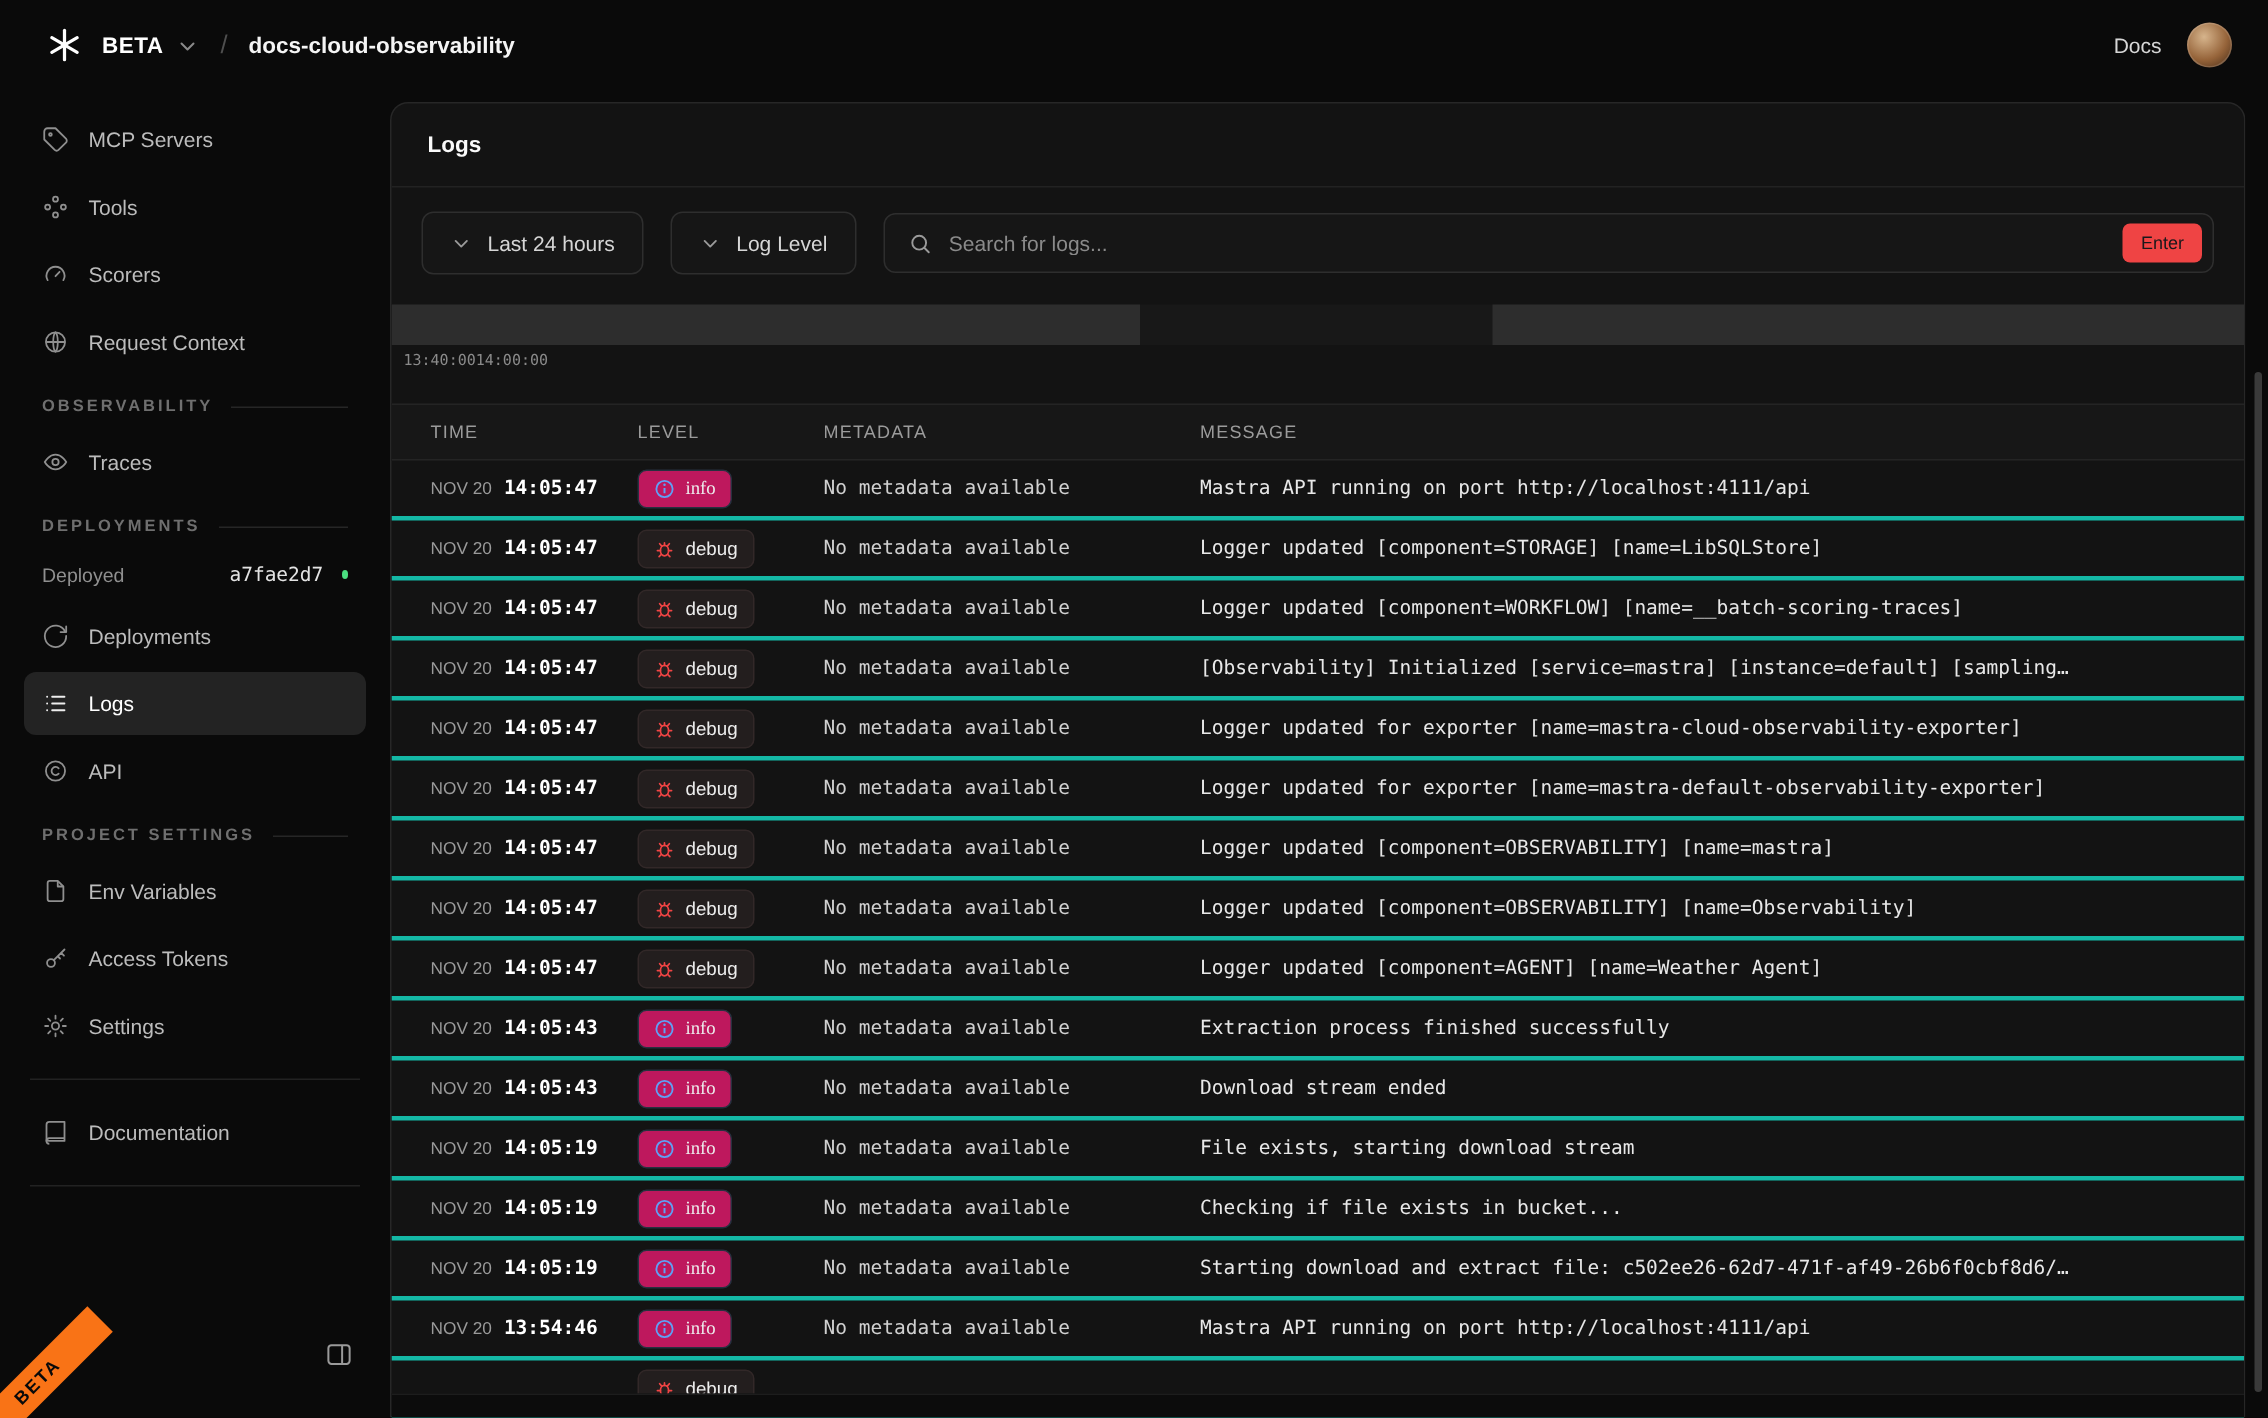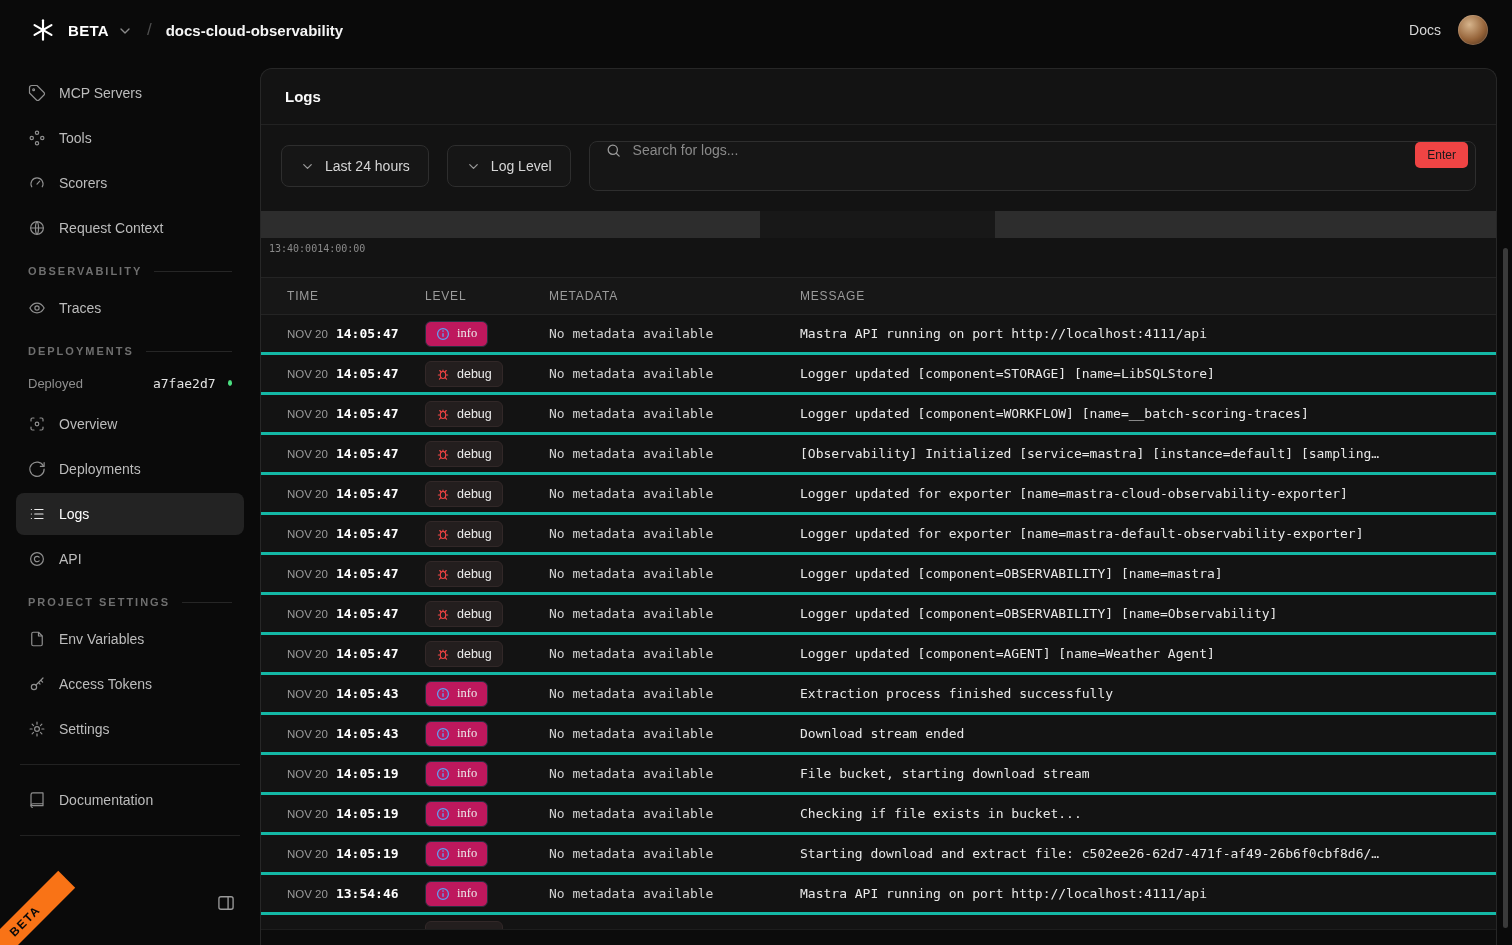--- a/index.html
+++ b/index.html
@@ -48,21 +48,21 @@
     border-radius:12px 12px 0 0; overflow:hidden; }
   .card-header { height:56px; display:flex; align-items:center; padding:0 24px;
     border-bottom:1px solid #222; }
   .card-title { color:#fafafa; font-size:15px; font-weight:600; }
 
   .filters { display:flex; align-items:center; gap:18px; padding:16px 20px 20px; }
   .dd-btn { display:flex; align-items:center; gap:10px; height:42px; padding:0 18px;
     border:1px solid #2e2e2e; border-radius:8px; background:#161616; color:#d6d6d6;
     font-size:14px; cursor:pointer; white-space:nowrap; }
   .dd-btn .chev { width:15px; height:15px; color:#9a9a9a; }
-  .search { flex:1; display:flex; align-items:flex-start; gap:11px; height:50px;
+  .search { flex:1; display:flex; align-items:center; gap:11px; height:40px;
     border:1px solid #2e2e2e; border-radius:8px; background:#161616; padding:0 7px 0 15px; }
   .search .sicon { width:17px; height:17px; color:#9a9a9a; flex:none; }
   .search input { flex:1; background:transparent; border:none; outline:none;
     color:#e8e8e8; font-size:14px; font-family:"Liberation Sans",sans-serif; }
   .search input::placeholder { color:#8a8a8a; }
   .enter-key { background:#ef4444; color:#18181b; font-size:12px; font-weight:500;
     padding:6px 12px; border-radius:5px; }
 
   .timeline { position:relative; height:27px; background:#181818; cursor:pointer; }
   .tl-seg { position:absolute; top:0; bottom:0; background:#2d2d2d; }
@@ -183,29 +183,20 @@
   <div class="section-h">
     <span>DEPLOYMENTS</span>
   </div>
 
   <div class="deployed-row">
     <span class="deployed-label">Deployed</span>
     <span class="deployed-id">a7fae2d7</span>
     <span class="deployed-dot" style="background: rgb(74, 222, 128);"></span>
   </div>
 
-  <div class="nav-item">
-    <span class="ico">
-      <svg viewBox="0 0 24 24" fill="none" stroke="currentColor" stroke-width="1.6" stroke-linecap="round">
-        <path d="M4 8V6a2 2 0 0 1 2-2h2M16 4h2a2 2 0 0 1 2 2v2M20 16v2a2 2 0 0 1-2 2h-2M8 20H6a2 2 0 0 1-2-2v-2"></path>
-          <circle cx="12" cy="12" r="2.4"></circle>
-      </svg>
-      </span>
-    <span>Overview</span>
-  </div>
 
   <div class="nav-item">
     <span class="ico">
       <svg viewBox="0 0 24 24" fill="none" stroke="currentColor" stroke-width="1.6" stroke-linecap="round" stroke-linejoin="round">
         <path d="M20.5 8A9.5 9.5 0 1 0 21.5 12"></path>
           <polyline points="21.5 3.5 21.5 8.5 16.5 8.5"></polyline>
       </svg>
       </span>
     <span>Deployments</span>
   </div>
@@ -590,21 +581,21 @@
                 <circle cx="8" cy="8" r="6.2" stroke="#5ea0f6" stroke-width="1.4"></circle>
                 <line x1="8" y1="7.2" x2="8" y2="11.2" stroke="#5ea0f6" stroke-width="1.5"></line>
                 <circle cx="8" cy="4.7" r="0.95" fill="#5ea0f6"></circle>
               </svg>
         </span>
 
         <span class="lvl-text">info</span>
       </span>
     </div>
     <div class="c-meta">No metadata available</div>
-    <div class="c-msg">File bucket, starting download stream</div>
+    <div class="c-msg">File exists, starting download stream</div>
   </div>
 
   <div class="trow">
     <div class="c-time">
       <span class="date">NOV 20</span>
           <span class="time">14:05:19</span>
     </div>
     <div>
       <span class="badge info">
         <span class="ic ic-info">

